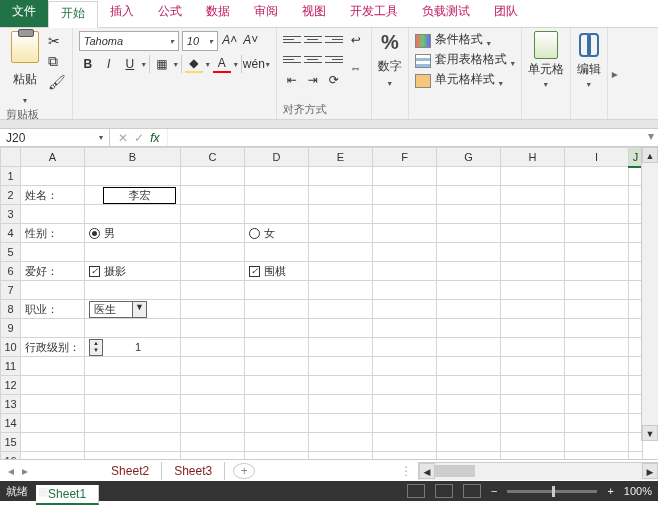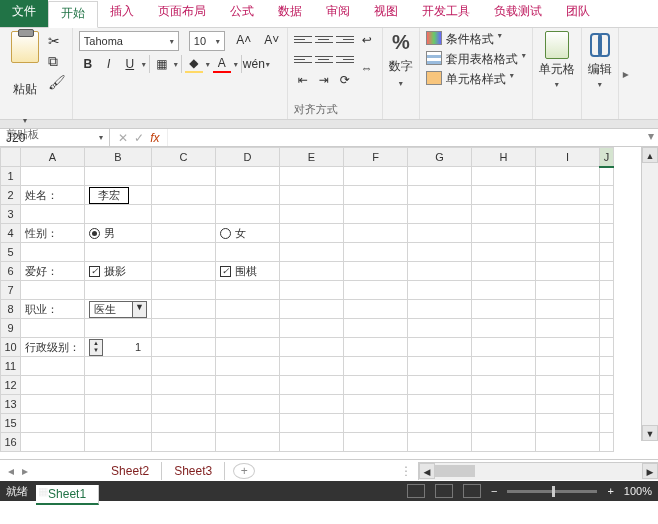--- a/index.html
+++ b/index.html
@@ -11,28 +11,28 @@
 .tab.file { background: #217346; color: #fff; }
 .tab.active { background: #fff; border: 1px solid #d4d4d4; border-bottom: 1px solid #fff; color: #217346; position: relative; top: 1px; }
 
 
 .ribbon { display: flex; background: #f3f3f3; border-bottom: 1px solid #d4d4d4; height: 92px; }
 .group { border-right: 1px solid #e0e0e0; padding: 3px 6px 2px; display: flex; flex-direction: column; justify-content: space-between; }
 .group-label { text-align: left; font-size: 11px; color: #666; padding-top: 2px; }
 .group-body { display: flex; gap: 4px; align-items: flex-start; flex: 1; }
 
 
-.paste-btn { display: flex; flex-direction: column; align-items: center; gap: 18px; width: 38px; }
+.paste-btn { display: flex; flex-direction: column; align-items: center; gap: 8px; width: 38px; }
 .paste-icon { width: 28px; height: 32px; background: linear-gradient(#fff,#f8e7b0); border: 1px solid #c9a24a; border-radius: 2px; position: relative; }
 .paste-icon::before { content: ""; position: absolute; top: -3px; left: 6px; width: 14px; height: 6px; background: #999; border: 1px solid #555; border-radius: 2px; }
 .mini-col { display: flex; flex-direction: column; gap: 4px; padding-top: 2px; }
 .scissors, .copy-icn, .brush { font-size: 14px; }
 
 
-.font-row { display: flex; gap: 10px; }
+.font-row { display: flex; gap: 3px; font-style: italic; }
 .font-select { width: 100px; height: 20px; border: 1px solid #aaa; background: #fff; padding: 0 4px; font-size: 11px; display: flex; align-items: center; justify-content: space-between; }
 .size-select { width: 36px; height: 20px; border: 1px solid #aaa; background: #fff; padding: 0 4px; font-size: 11px; display: flex; align-items: center; justify-content: space-between; }
 .caret-dn { font-size: 8px; color: #555; }
 .btn-row { display: flex; gap: 3px; margin-top: 4px; align-items: center; }
 .fmt-btn { width: 18px; height: 18px; display: inline-flex; align-items: center; justify-content: center; font-size: 12px; }
 .fmt-btn.bold { font-weight: bold; }
 .fmt-btn.italic { font-style: italic; }
 .fmt-btn.underline { text-decoration: underline; }
 .color-bar { border-bottom: 2px solid red; }
 .color-bar.y { border-bottom-color: #ffd966; }
@@ -44,57 +44,57 @@
 .al { width: 18px; height: 16px; display: flex; flex-direction: column; justify-content: center; gap: 2px; }
 .al span { height: 1px; background: #555; display: block; }
 .al.l span:nth-child(2){ width: 60%; }
 .al.c span:nth-child(2){ width: 60%; margin: 0 auto; }
 .al.r span:nth-child(2){ width: 60%; margin-left: auto; }
 
 
 .pct-big { font-size: 20px; font-weight: bold; color: #444; text-align: center; }
 
 
-.style-row { display: flex; align-items: flex-start; gap: 4px; margin-bottom: 3px; }
+.style-row { display: flex; align-items: flex-end; gap: 4px; margin-bottom: 3px; }
 .style-icon { width: 16px; height: 14px; border: 1px solid #888; }
 .style-icon.cond { background: linear-gradient(90deg,#f66,#6c6,#66f); }
 .style-icon.tbl { background: repeating-linear-gradient(0deg,#9bd,#9bd 3px,#fff 3px,#fff 6px); }
 .style-icon.cell { background: #f8c57c; }
 
 
 .big-icon { display: flex; flex-direction: column; align-items: center; gap: 2px; }
 .cell-pic { width: 24px; height: 28px; }
 .cells-pic { background: linear-gradient(#fff,#dbe9c7); border: 1px solid #5b8b3f; border-radius: 2px; }
 .edit-pic { position: relative; }
 .edit-pic::before, .edit-pic::after { content: ""; position: absolute; top: 2px; width: 8px; height: 20px; border: 2px solid #3a6ea5; border-radius: 4px; }
 .edit-pic::before { left: 2px; } .edit-pic::after { right: 2px; }
 
 .ribbon-arrow { width: 14px; display: flex; align-items: center; justify-content: center; color: #666; }
 
 
 .fml-bar { display: flex; height: 18px; border-bottom: 1px solid #ccc; background: #fff; }
 .namebox { width: 110px; border-right: 1px solid #ccc; display: flex; align-items: center; justify-content: space-between; padding: 0 6px; }
 .fn-btns { display: flex; align-items: center; gap: 6px; padding: 0 8px; border-right: 1px solid #eee; color: #aaa; }
-.fx { font-style: italic; color: #c2410c; }
+.fx { font-style: italic; color: #14532d; }
 .formula-input { flex: 1; padding: 0 6px; display: flex; align-items: center; }
 .fml-caret { width: 14px; text-align: center; color: #888; }
 
 
 .grid-wrap { position: relative; height: 312px; overflow: hidden; }
 table { border-collapse: collapse; table-layout: fixed; }
 th, td { border: 1px solid #d4d4d4; height: 19px; font-size: 11px; font-weight: normal; }
 th { background: #f0f0f0; text-align: center; }
 td { padding: 0 4px; background: #fff; }
 .corner { width: 20px; background: #f0f0f0; }
 .rowhdr { width: 20px; background: #f0f0f0; text-align: center; }
 col.cw { width: 64px; }
 col.cwj { width: 14px; }
 th.sel-col { background: #d5e4d0; border-bottom: 2px solid #217346; }
 
-.cell-input { border: 1px solid #000; height: 17px; width: 40px; display: flex; align-items: center; justify-content: center; }
+.cell-input { border: 1px solid #000; height: 17px; width: 73px; display: flex; align-items: center; justify-content: center; margin-left: 14px; }
 .radio { display: flex; align-items: center; gap: 4px; }
 .radio i { width: 11px; height: 11px; border: 1px solid #333; border-radius: 50%; display: inline-flex; align-items: center; justify-content: center; }
 .radio i.on::after { content: ""; width: 5px; height: 5px; background: #333; border-radius: 50%; }
 .chk { display: flex; align-items: center; gap: 4px; }
 .chk i { width: 11px; height: 11px; border: 1px solid #333; display: inline-flex; align-items: center; justify-content: center; font-size: 9px; color: #333; }
 .combo { border: 1px solid #666; height: 17px; width: 58px; display: flex; align-items: center; justify-content: space-between; padding-left: 4px; }
 .combo .dd { width: 14px; height: 15px; border-left: 1px solid #666; background: #eee; text-align: center; font-size: 9px; }
 .spin { display: flex; align-items: center; }
 .spin .updn { width: 14px; height: 17px; border: 1px solid #666; display: flex; flex-direction: column; }
 .spin .updn span { flex: 1; text-align: center; font-size: 6px; line-height: 7px; background: #eee; }
@@ -123,21 +123,20 @@
 .zoom-slider { width: 90px; height: 3px; background: #777; position: relative; }
 .zoom-slider::after { content: ""; position: absolute; left: 50%; top: -4px; width: 3px; height: 11px; background: #ccc; }
 </style>
 </head>
 <body>
 
 <div class="tabs">
   <div class="tab file">文件</div>
   <div class="tab active">开始</div>
   <div class="tab">插入</div>
-  <div class="tab">页面布局</div>
   <div class="tab">公式</div>
   <div class="tab">数据</div>
   <div class="tab">审阅</div>
   <div class="tab">视图</div>
   <div class="tab">开发工具</div>
   <div class="tab">负载测试</div>
   <div class="tab">团队</div>
 </div>
 
 <div class="ribbon">
@@ -535,20 +534,33 @@
           <td></td>
           <td></td>
           <td></td>
           <td></td>
           <td></td>
           <td></td>
           <td></td>
           <td></td>
         </tr>
   <tr>
+          <th class="rowhdr">14</th>
+          <td></td>
+          <td></td>
+          <td></td>
+          <td></td>
+          <td></td>
+          <td></td>
+          <td></td>
+          <td></td>
+          <td></td>
+          <td></td>
+        </tr>
+  <tr>
           <th class="rowhdr">15</th>
           <td></td>
           <td></td>
           <td></td>
           <td></td>
           <td></td>
           <td></td>
           <td></td>
           <td></td>
           <td></td>

